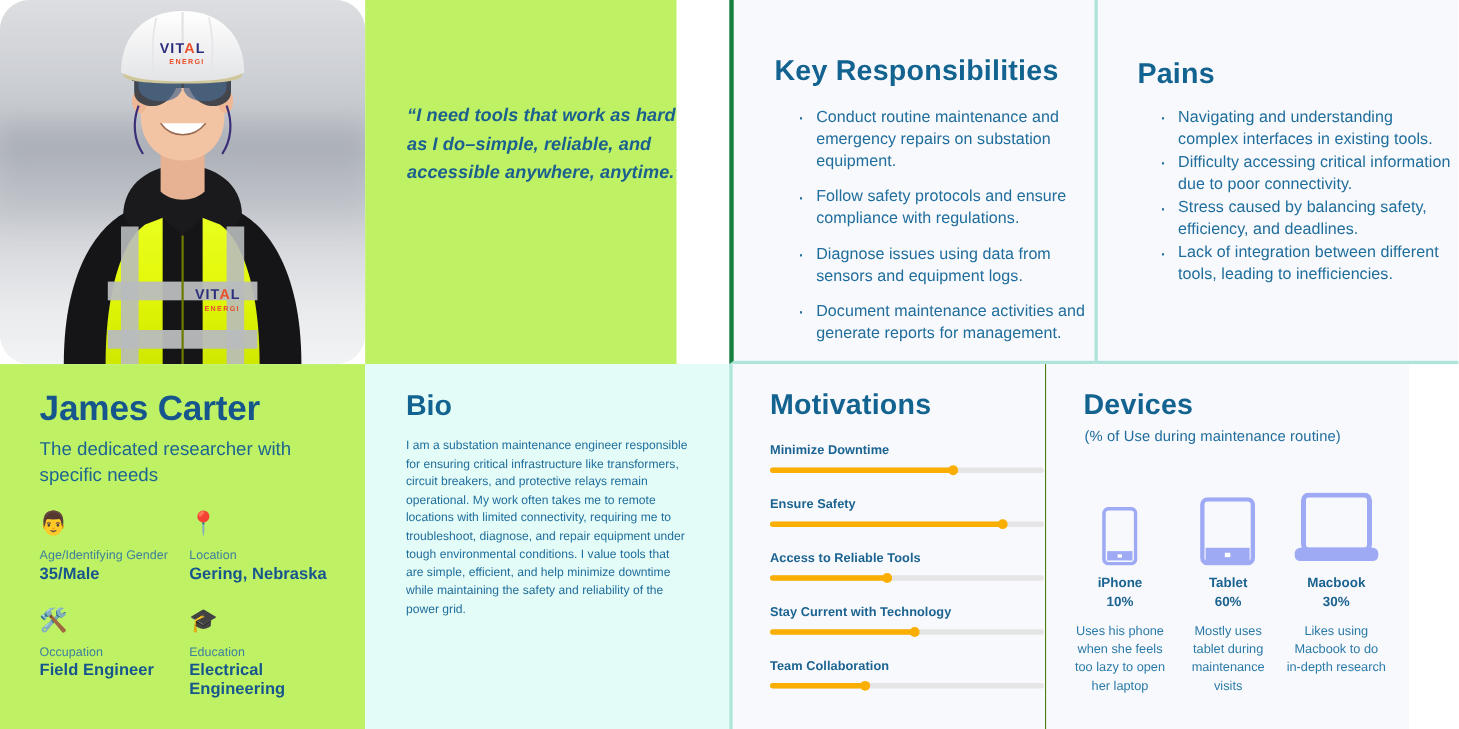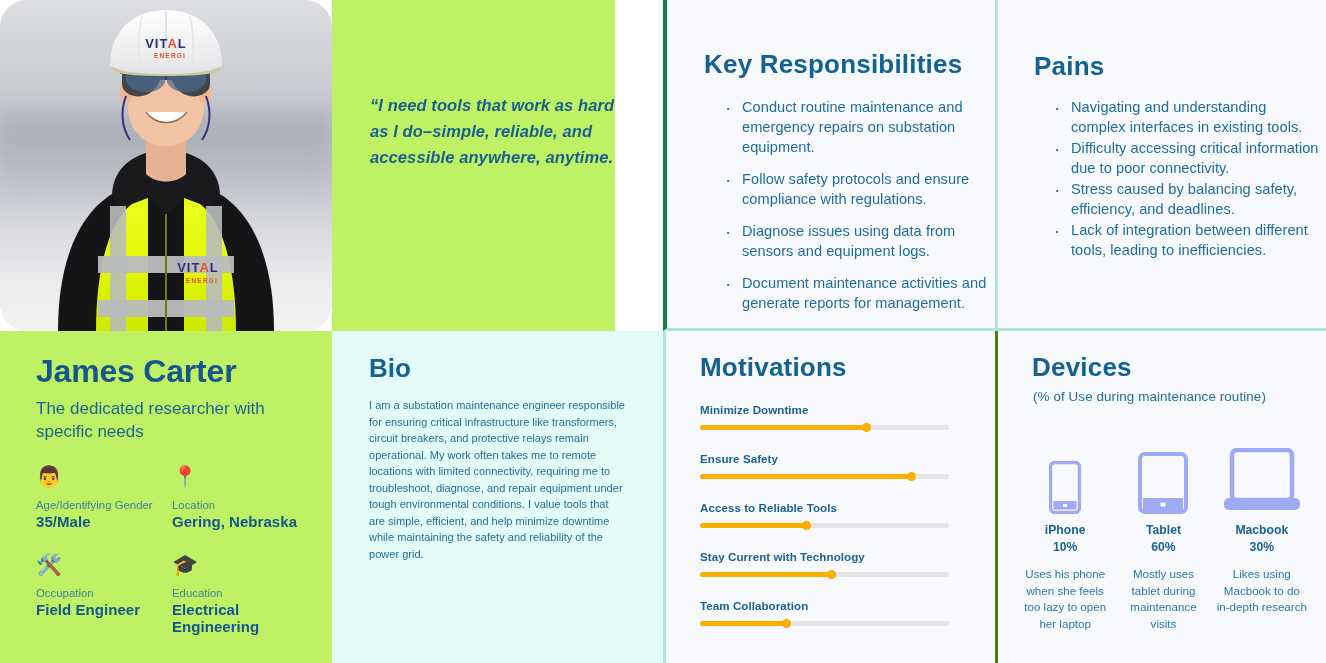--- a/index.html
+++ b/index.html
@@ -33,21 +33,21 @@
   .quote-text {
     position:absolute; left:38px; top:92px; width:262px;
     font-size:16.5px; font-style:italic; font-weight:700;
     line-height:1.58; letter-spacing:.1px; color:#1b5f8f;
   }
 
   
   #resp-cell { left:663px; top:0; width:332px; height:331px; background:#f8f9fc; border-left:4px solid #15803d; border-bottom:3px solid #aee4da; }
   #pains-cell { left:995px; top:0; width:331px; height:331px; background:#f8f9fc; border-left:3px solid #aee4da; border-bottom:3px solid #aee4da; }
   #motiv-cell { left:663px; top:331px; width:332px; height:332px; background:#f8f9fc; border-left:3px solid #aee4da; }
-  #devices-cell{ left:995px; top:331px; width:331px; height:332px; background:#f8f9fc; border-left:3px solid #4d7c0f; }
+  #devices-cell{ left:950px; top:331px; width:331px; height:332px; background:#f8f9fc; border-left:1px solid #4d7c0f; }
 
   .h-big {
     font-size:26px; font-weight:700; color:#136390; letter-spacing:.2px;
   }
   #resp-cell .h-big  { position:absolute; left:37px; top:49px; }
   #pains-cell .h-big { position:absolute; left:36px; top:51px; }
   #motiv-cell .h-big { position:absolute; left:34px; top:21px; }
   #devices-cell .h-big{position:absolute; left:34px; top:21px; }
 
   ul.bullets { position:absolute; list-style:none; }

